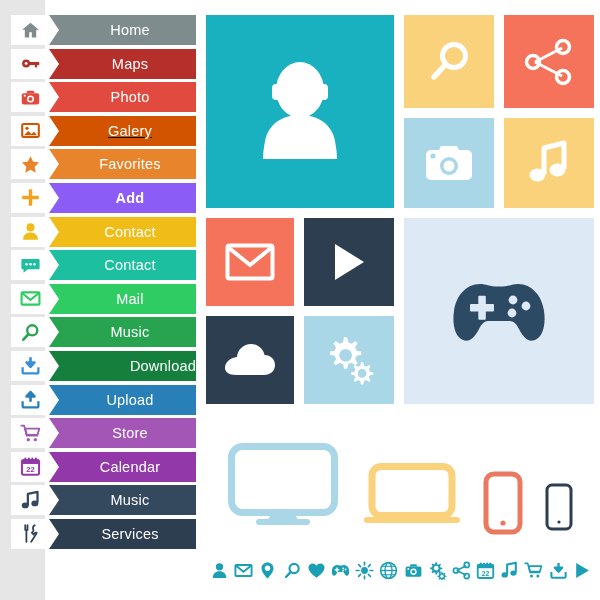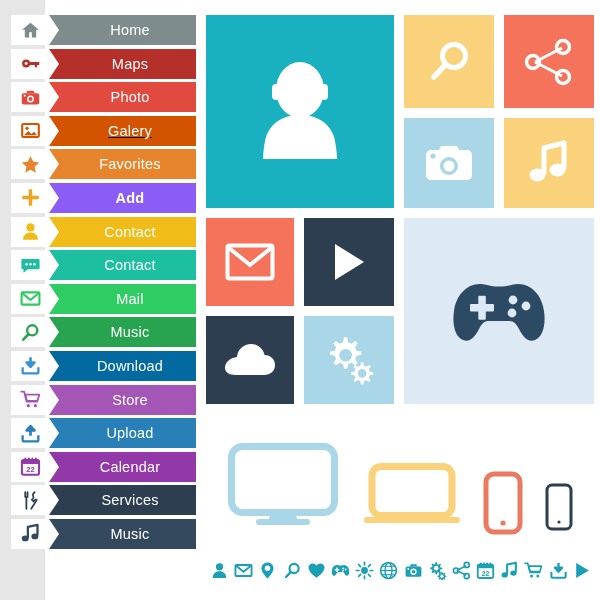--- a/index.html
+++ b/index.html
@@ -216,56 +216,56 @@
         <div class="nav-icon-box">
           <span class="nav-icon">
             <svg width="21" height="21" viewBox="0 0 24 24">
               <circle cx="14" cy="9.5" r="5.8" fill="none" stroke="#28a350" stroke-width="2.7"></circle>
               <line x1="9.6" y1="14" x2="3.8" y2="20.2" stroke="#28a350" stroke-width="3" stroke-linecap="round"></line>
             </svg>
           </span>
         </div>
       </div>
       <div class="nav-item">
-        <div class="nav-bar" style="background: #0369a1;">
+        <div class="nav-bar" style="background: #15803d; justify-content: flex-end;">
           <span class="nav-label">Download</span>
         </div>
         <div class="nav-icon-box">
           <span class="nav-icon">
             <svg width="21" height="21" viewBox="0 0 24 24">
               <path d="M12 2.5v9M12 13.5l-4.5-5h9z" fill="#3a8fd8" stroke="#3a8fd8" stroke-width="3" stroke-linejoin="round"></path>
               <path d="M3 14v5.5c0 1 .6 1.6 1.6 1.6h14.8c1 0 1.6-.6 1.6-1.6V14" fill="none" stroke="#3a8fd8" stroke-width="2.6"></path>
+            </svg>
+          </span>
+        </div>
+      </div>
+      <div class="nav-item">
+        <div class="nav-bar" style="background: rgb(41, 128, 185);">
+          <span class="nav-label">Upload</span>
+        </div>
+        <div class="nav-icon-box">
+          <span class="nav-icon">
+            <svg width="21" height="21" viewBox="0 0 24 24">
+              <path d="M12 14.5v-9M12 3.5l4.5 5h-9z" fill="#2980b9" stroke="#2980b9" stroke-width="3" stroke-linejoin="round"></path>
+              <path d="M3 14v5.5c0 1 .6 1.6 1.6 1.6h14.8c1 0 1.6-.6 1.6-1.6V14" fill="none" stroke="#2980b9" stroke-width="2.6"></path>
             </svg>
           </span>
         </div>
       </div>
       <div class="nav-item">
         <div class="nav-bar" style="background: rgb(163, 86, 181);">
           <span class="nav-label">Store</span>
         </div>
         <div class="nav-icon-box">
           <span class="nav-icon">
             <svg width="21" height="21" viewBox="0 0 24 24">
               <path d="M1.5 3h3.2l3 11.5h12" fill="none" stroke="#a356b5" stroke-width="2.1" stroke-linecap="round" stroke-linejoin="round"></path>
               <path d="M6 6.5h16l-2 7H7.8z" fill="none" stroke="#a356b5" stroke-width="2.1" stroke-linejoin="round"></path>
               <circle cx="9.5" cy="19" r="1.9" fill="#a356b5"></circle>
               <circle cx="17.5" cy="19" r="1.9" fill="#a356b5"></circle>
-            </svg>
-          </span>
-        </div>
-      </div>
-      <div class="nav-item">
-        <div class="nav-bar" style="background: rgb(41, 128, 185);">
-          <span class="nav-label">Upload</span>
-        </div>
-        <div class="nav-icon-box">
-          <span class="nav-icon">
-            <svg width="21" height="21" viewBox="0 0 24 24">
-              <path d="M12 14.5v-9M12 3.5l4.5 5h-9z" fill="#2980b9" stroke="#2980b9" stroke-width="3" stroke-linejoin="round"></path>
-              <path d="M3 14v5.5c0 1 .6 1.6 1.6 1.6h14.8c1 0 1.6-.6 1.6-1.6V14" fill="none" stroke="#2980b9" stroke-width="2.6"></path>
             </svg>
           </span>
         </div>
       </div>
       <div class="nav-item">
         <div class="nav-bar" style="background: rgb(146, 56, 168);">
           <span class="nav-label">Calendar</span>
         </div>
         <div class="nav-icon-box">
           <span class="nav-icon">
@@ -275,43 +275,43 @@
               <rect x="5" y="1.8" width="2.2" height="3.6" rx="1" fill="#9238a8"></rect>
               <rect x="9" y="1.8" width="2.2" height="3.6" rx="1" fill="#9238a8"></rect>
               <rect x="13" y="1.8" width="2.2" height="3.6" rx="1" fill="#9238a8"></rect>
               <rect x="17" y="1.8" width="2.2" height="3.6" rx="1" fill="#9238a8"></rect>
               <text x="12" y="18.4" font-family="Liberation Sans, sans-serif" font-size="8.6" font-weight="bold" fill="#9238a8" text-anchor="middle">22</text>
             </svg>
           </span>
         </div>
       </div>
       <div class="nav-item">
+        <div class="nav-bar" style="background: rgb(52, 73, 94);">
+          <span class="nav-label">Music</span>
+        </div>
+        <div class="nav-icon-box">
+          <span class="nav-icon">
+            <svg width="21" height="21" viewBox="0 0 24 24">
+              <path d="M9 17V4.5l11-2.4V14" fill="none" stroke="#34495e" stroke-width="2.6" stroke-linejoin="round"></path>
+              <ellipse cx="6" cy="17.6" rx="4" ry="3.3" fill="#34495e"></ellipse>
+              <ellipse cx="17" cy="15.3" rx="4" ry="3.3" fill="#34495e"></ellipse>
+            </svg>
+          </span>
+        </div>
+      </div>
+      <div class="nav-item">
         <div class="nav-bar" style="background: rgb(44, 62, 80);">
           <span class="nav-label">Services</span>
         </div>
         <div class="nav-icon-box">
           <span class="nav-icon">
             <svg width="21" height="21" viewBox="0 0 24 24">
               <path d="M6 2.5v5.4M8.6 2.5v5.4M7.3 8v13.5" fill="none" stroke="#2c3e50" stroke-width="2" stroke-linecap="round"></path>
               <path d="M16.8 2.5c-2 1.2-2.6 3.4-1.6 5 .5.9.4 1.4-.3 2.2l-1.3 1.4 2 2 1.3-1.4c.8-.8 1.3-.9 2.2-.4" fill="none" stroke="#2c3e50" stroke-width="2" stroke-linecap="round"></path>
               <path d="M18.6 12.4l-5.8 9" fill="none" stroke="#2c3e50" stroke-width="2" stroke-linecap="round"></path>
-            </svg>
-          </span>
-        </div>
-      </div>
-      <div class="nav-item">
-        <div class="nav-bar" style="background: rgb(52, 73, 94);">
-          <span class="nav-label">Music</span>
-        </div>
-        <div class="nav-icon-box">
-          <span class="nav-icon">
-            <svg width="21" height="21" viewBox="0 0 24 24">
-              <path d="M9 17V4.5l11-2.4V14" fill="none" stroke="#34495e" stroke-width="2.6" stroke-linejoin="round"></path>
-              <ellipse cx="6" cy="17.6" rx="4" ry="3.3" fill="#34495e"></ellipse>
-              <ellipse cx="17" cy="15.3" rx="4" ry="3.3" fill="#34495e"></ellipse>
             </svg>
           </span>
         </div>
       </div>
     </div>
 
   <div class="tile t-profile">
     <span>
       <svg width="96" height="104" viewBox="0 0 96 104">
         <ellipse cx="48" cy="30" rx="24" ry="28" fill="#fff"></ellipse>

